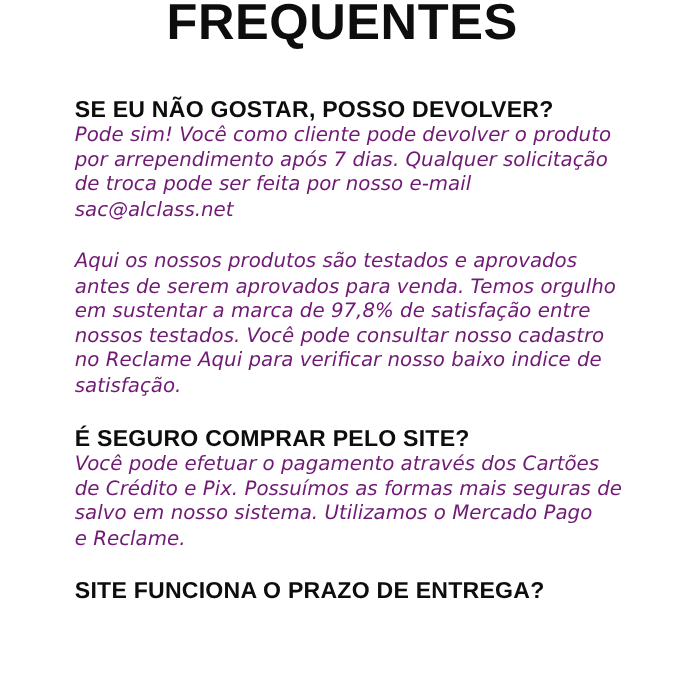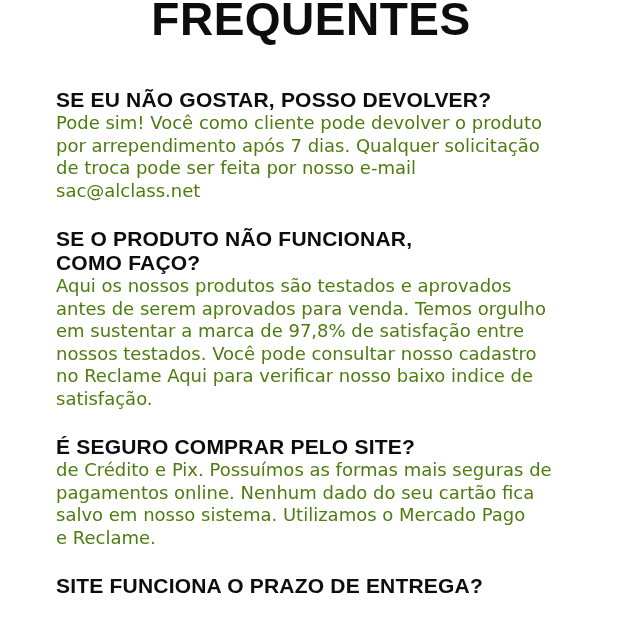--- a/index.html
+++ b/index.html
@@ -26,36 +26,37 @@
     font-weight: bold;
     font-size: 46px;
     line-height: 46px;
     letter-spacing: 0.5px;
     text-align: center;
     color: #0d0d0d;
     margin: -4px 0 46px 0;
     white-space: nowrap;
   }
   .faq-section {
-    margin: 0;
+    margin: 12px;
   }
   .faq-question {
     font-family: "Liberation Sans", sans-serif;
     font-weight: bold;
     font-size: 21px;
     line-height: 24px;
     letter-spacing: 0.2px;
     color: #0d0d0d;
     margin: 0;
   }
   .faq-answer {
     font-size: 18px;
     line-height: 22.5px;
-    color: #4d7c0f;
+    color: #701a75;
     margin: 0 0 25px 0;
+    font-style: italic;
   }
   .faq-answer:empty {
     margin: 0;
   }
   .line {
     white-space: nowrap;
   }
 </style>
 </head>
 <body>
@@ -70,41 +71,37 @@
     </h2>
     <div class="faq-answer">
       <div class="line">Pode sim! Você como cliente pode devolver o produto</div>
       <div class="line">por arrependimento após 7 dias. Qualquer solicitação</div>
       <div class="line">de troca pode ser feita por nosso e-mail</div>
       <div class="line">sac@alclass.net</div>
     </div>
   </section>
 
   <section class="faq-section">
-    <h2 class="faq-question">
-      <div class="line">SE O PRODUTO NÃO FUNCIONAR,</div>
-      <div class="line">COMO FAÇO?</div>
-    </h2>
     <div class="faq-answer">
       <div class="line">Aqui os nossos produtos são testados e aprovados</div>
       <div class="line">antes de serem aprovados para venda. Temos orgulho</div>
       <div class="line">em sustentar a marca de 97,8% de satisfação entre</div>
       <div class="line">nossos testados. Você pode consultar nosso cadastro</div>
       <div class="line">no Reclame Aqui para verificar nosso baixo indice de</div>
       <div class="line">satisfação.</div>
     </div>
   </section>
 
   <section class="faq-section">
     <h2 class="faq-question">
       <div class="line">É SEGURO COMPRAR PELO SITE?</div>
     </h2>
     <div class="faq-answer">
+      <div class="line">Você pode efetuar o pagamento através dos Cartões</div>
       <div class="line">de Crédito e Pix. Possuímos as formas mais seguras de</div>
-      <div class="line">pagamentos online. Nenhum dado do seu cartão fica</div>
       <div class="line">salvo em nosso sistema. Utilizamos o Mercado Pago</div>
       <div class="line">e Reclame.</div>
     </div>
   </section>
 
   <section class="faq-section">
     <h2 class="faq-question">
       <div class="line">SITE FUNCIONA O PRAZO DE ENTREGA?</div>
     </h2>
   </section>

